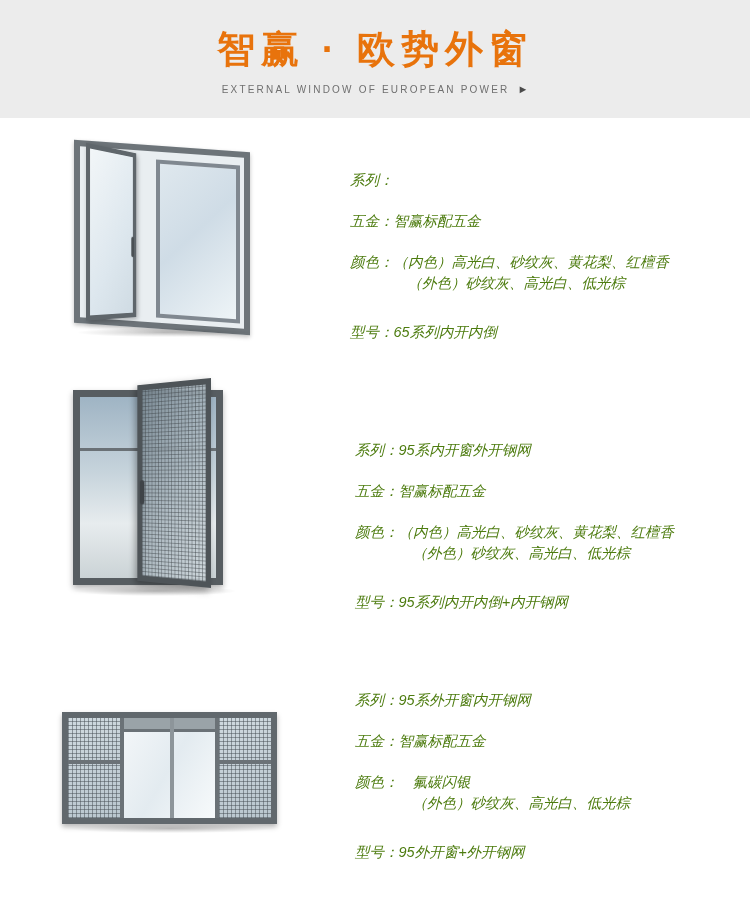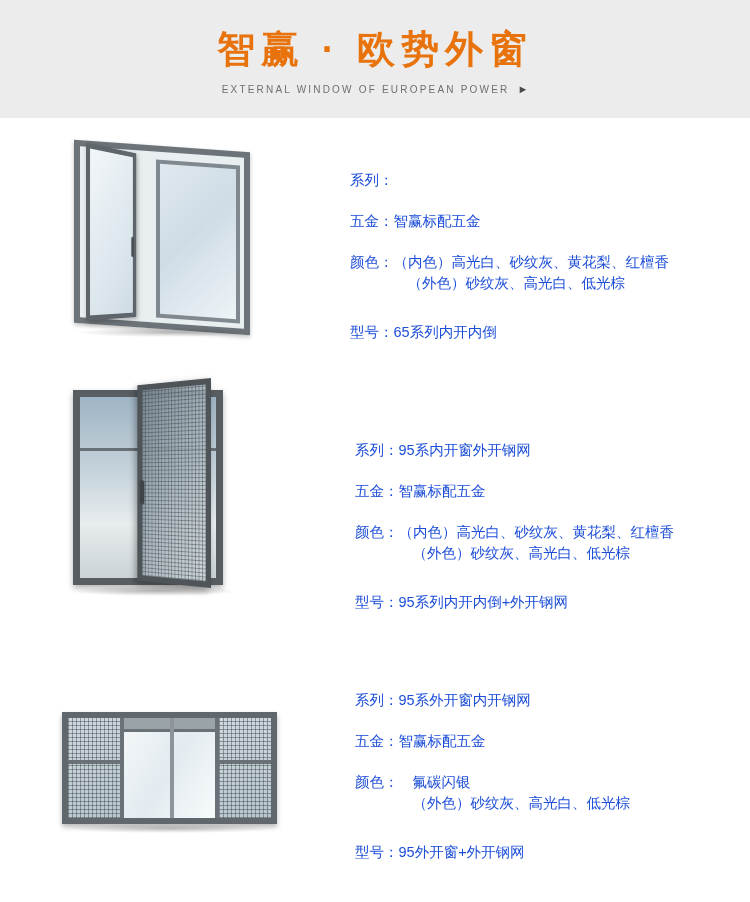--- a/index.html
+++ b/index.html
@@ -68,22 +68,23 @@
     display: flex;
     align-items: flex-start;
   }
   .product-figure {
     flex: 0 0 auto;
     position: relative;
   }
   .product-info {
     flex: 1 1 auto;
     font-size: 14.5px;
-    color: #1d4ed8;
+    color: #4d7c0f;
     line-height: 1.5;
+    font-style: italic;
   }
   .spec-row {
     display: flex;
     margin-bottom: 19px;
     white-space: nowrap;
   }
   .spec-row:last-child { margin-bottom: 0; margin-top: 27px; }
   .spec-label {
     flex: 0 0 auto;
   }
@@ -333,21 +334,21 @@
       </div>
       <div class="spec-row">
         <span class="spec-label">颜色：</span>
         <span class="spec-value">
           <span>（内色）高光白、砂纹灰、黄花梨、红檀香</span>
           <span class="line2">（外色）砂纹灰、高光白、低光棕</span>
         </span>
       </div>
       <div class="spec-row">
         <span class="spec-label">型号：</span>
-        <span class="spec-value">95系列内开内倒+外开钢网</span>
+        <span class="spec-value">95系列内开内倒+内开钢网</span>
       </div>
     </div>
   </div>
 
   <div class="product" style="left:62px; top:690px; width:670px;">
     <div class="product-figure win3" style="margin-top:14px;">
       <div class="w3-frame">
         <div class="w3-side">
           <div class="w3-side-bar"></div>
         </div>

